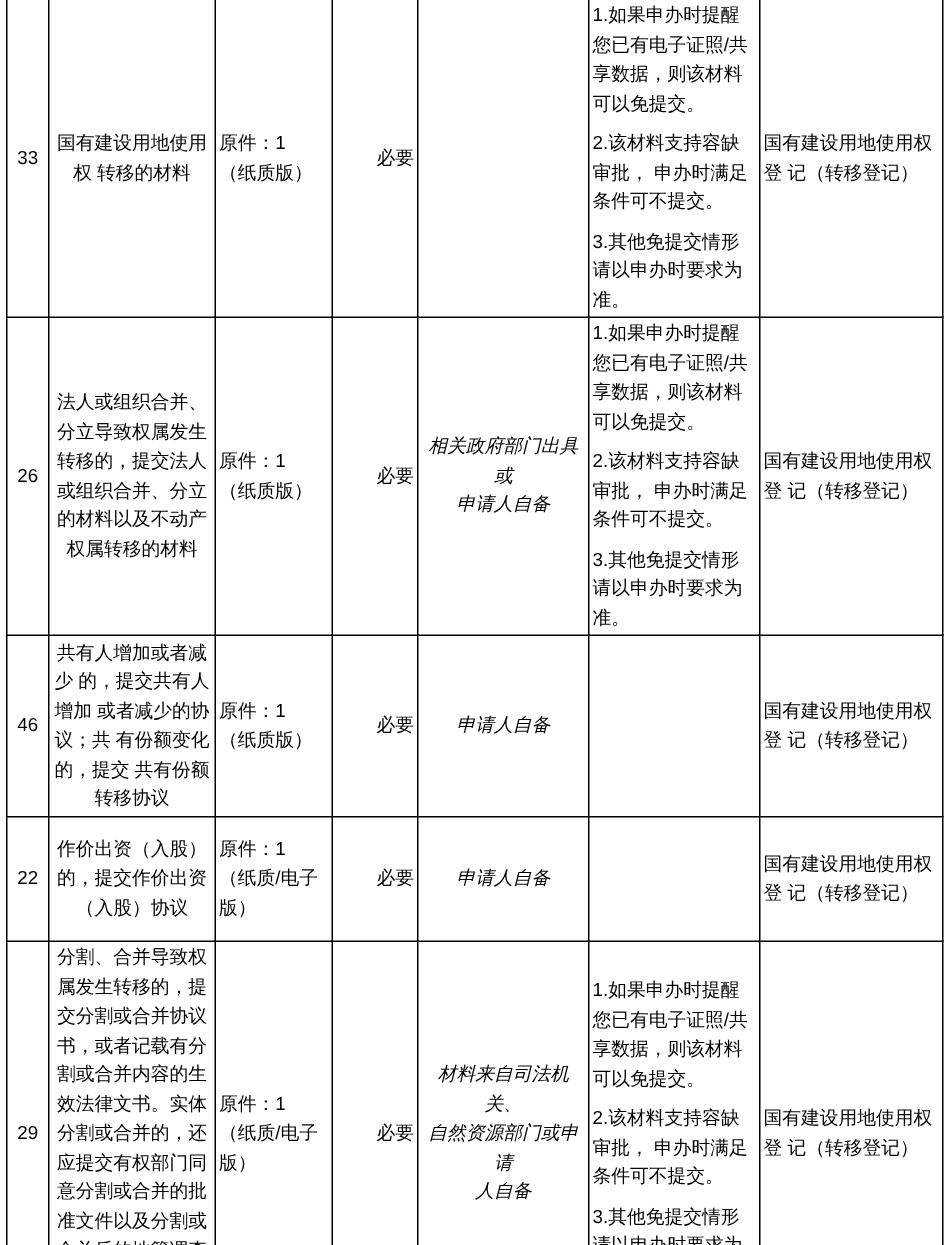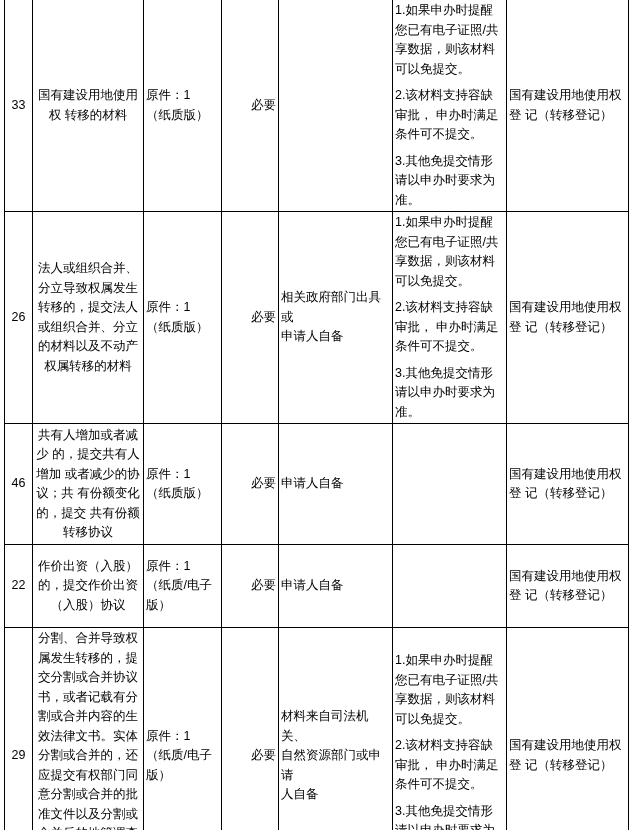--- a/index.html
+++ b/index.html
@@ -51,21 +51,21 @@
   tr.r0 { height: 184px; }
   tr.r1 { height: 187px; }
   tr.r2 { height: 121px; }
   tr.r3 { height: 83px; }
   tr.r4 { height: 249px; }
 
   .c-num      { text-align: center; font-size: 12px; }
   .c-material { text-align: center; white-space: pre-line; line-height: 20px; }
   .c-original { text-align: left; white-space: pre-line; line-height: 20px; }
   .c-required { text-align: right; }
-  .c-source   { text-align: left; white-space: pre-line; line-height: 20px; }
+  .c-source   { text-align: center; white-space: pre-line; line-height: 20px; font-style: italic; }
   .c-notes    { text-align: left; line-height: 18.5px; padding: 1px 1px 1px 2px; }
   .note-item + .note-item { margin-top: 7px; }
   .c-reg      { text-align: left; white-space: pre-line; line-height: 20px; padding: 1px 2px 1px 1px; margin-top: 42px; }
 </style>
 </head>
 <body>
 
 <div class="page">
   <table class="doc-table">
     <colgroup>

